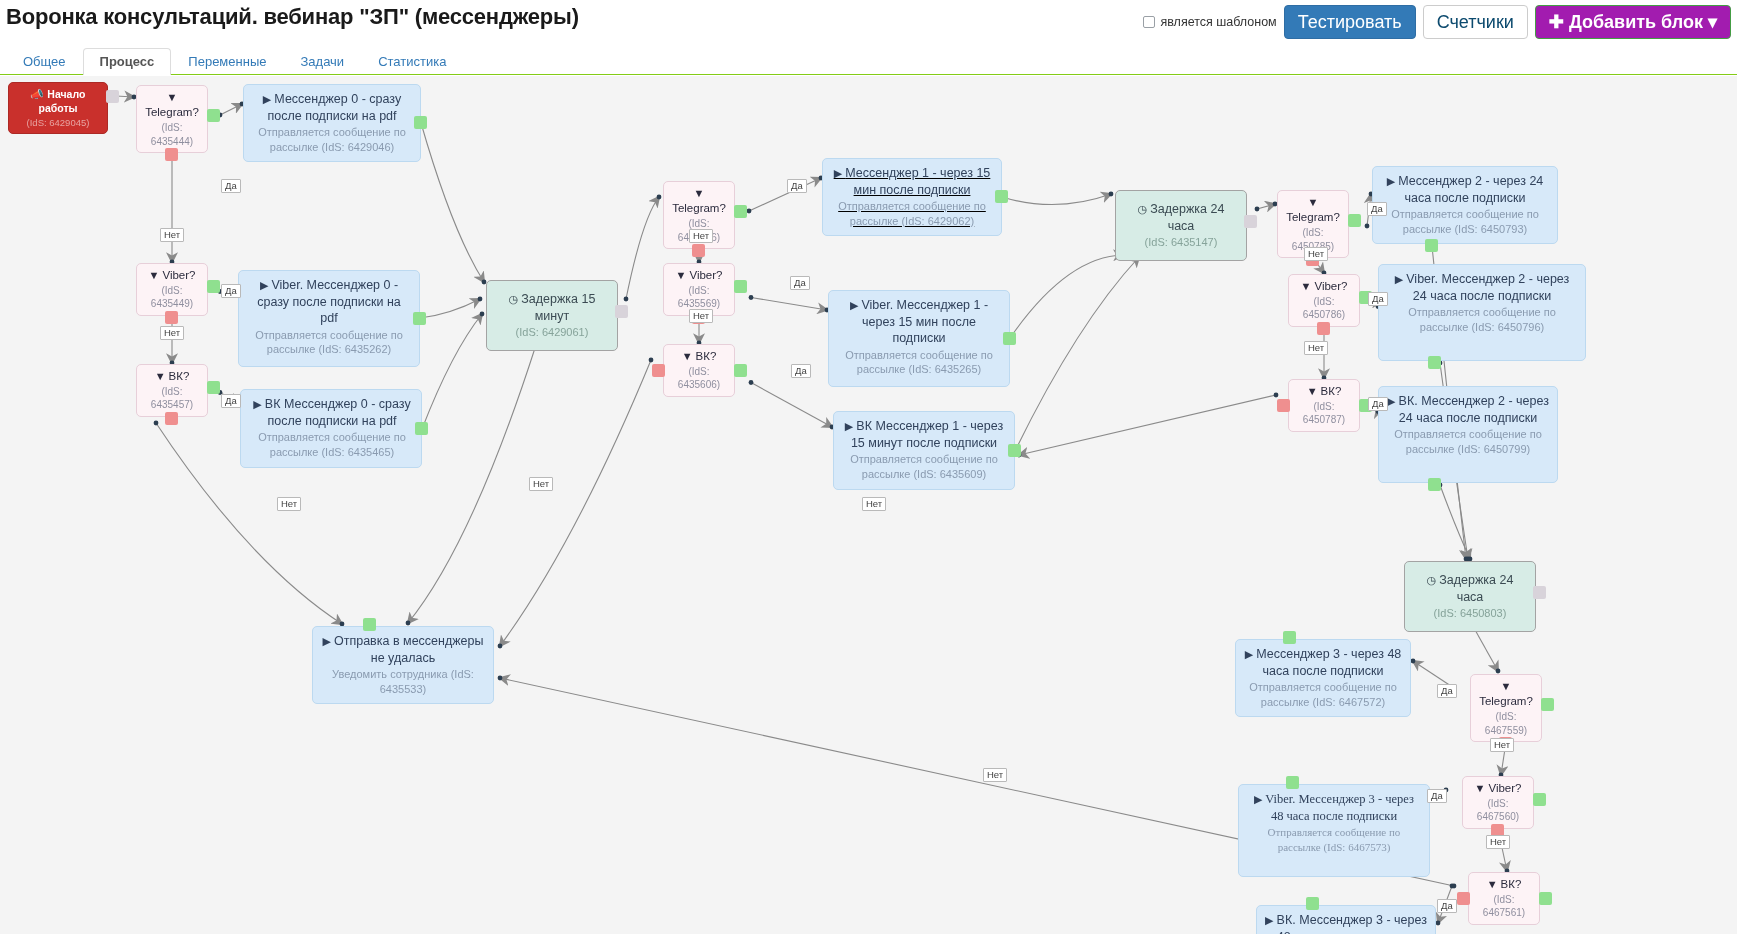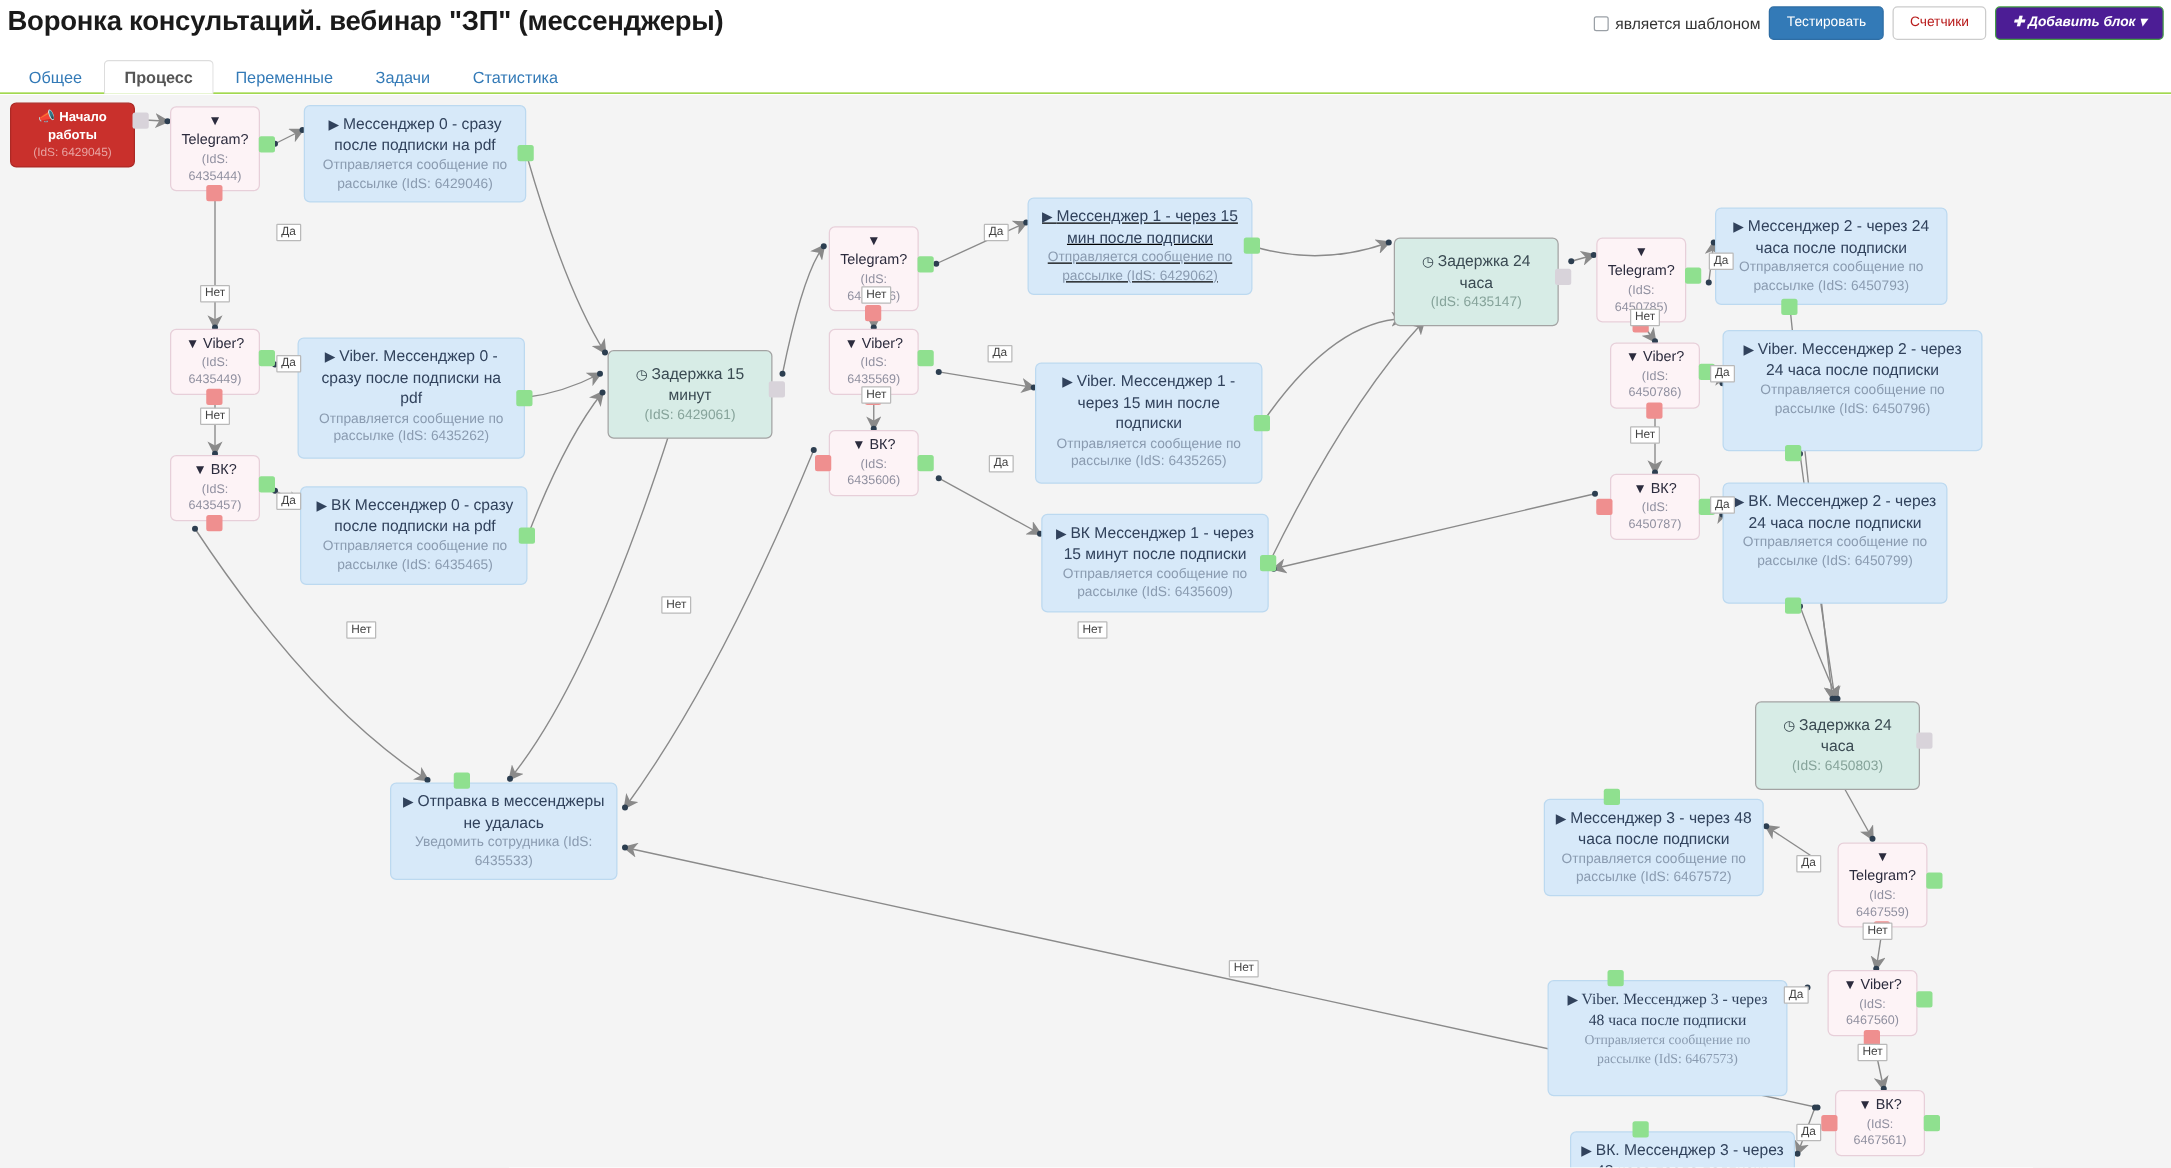--- a/index.html
+++ b/index.html
@@ -24,26 +24,26 @@
   .hdr-right {
     position: absolute; right: 6px; top: 5px;
     display: flex; align-items: center; gap: 7px;
   }
   .chk-wrap { display:flex; align-items:center; gap:5px; font-size:12.5px; color:#333; }
   .chk-box {
     width: 12px; height: 12px; border:1px solid #9aa0a6; border-radius:2px; background:#fff;
     display:inline-block;
   }
   .btn {
-    font-size: 11px; padding: 7px 13px; border-radius: 4px; cursor: pointer;
+    font-size: 18px; padding: 7px 13px; border-radius: 4px; cursor: pointer;
     border: 1px solid transparent; white-space: nowrap; line-height: 1;
   }
   .btn-primary { background:#337ab7; color:#fff; border-color:#2e6da4; }
-  .btn-default { background:#fff; color:#b91c1c; border-color:#ccc; }
-  .btn-success { background:#4c1d95; color:#fff; border-color:#449d44; font-weight:bold;font-style:italic; }
+  .btn-default { background:#fff; color:#0c4a6e; border-color:#ccc; }
+  .btn-success { background:#a21caf; color:#fff; border-color:#449d44; font-weight:bold; }
 
   
   .tabs {
     position: relative; height: 29px; border-bottom: 1px solid #84cc16;
     display: flex; align-items: flex-end; padding-left: 6px; background:#fff;
   }
   .tab {
     font-size: 13px; color:#337ab7; padding: 6px 16px 7px 16px;
     cursor: pointer; border: 1px solid transparent; border-bottom: none;
     border-radius: 4px 4px 0 0; margin-bottom: -1px; line-height:1;

